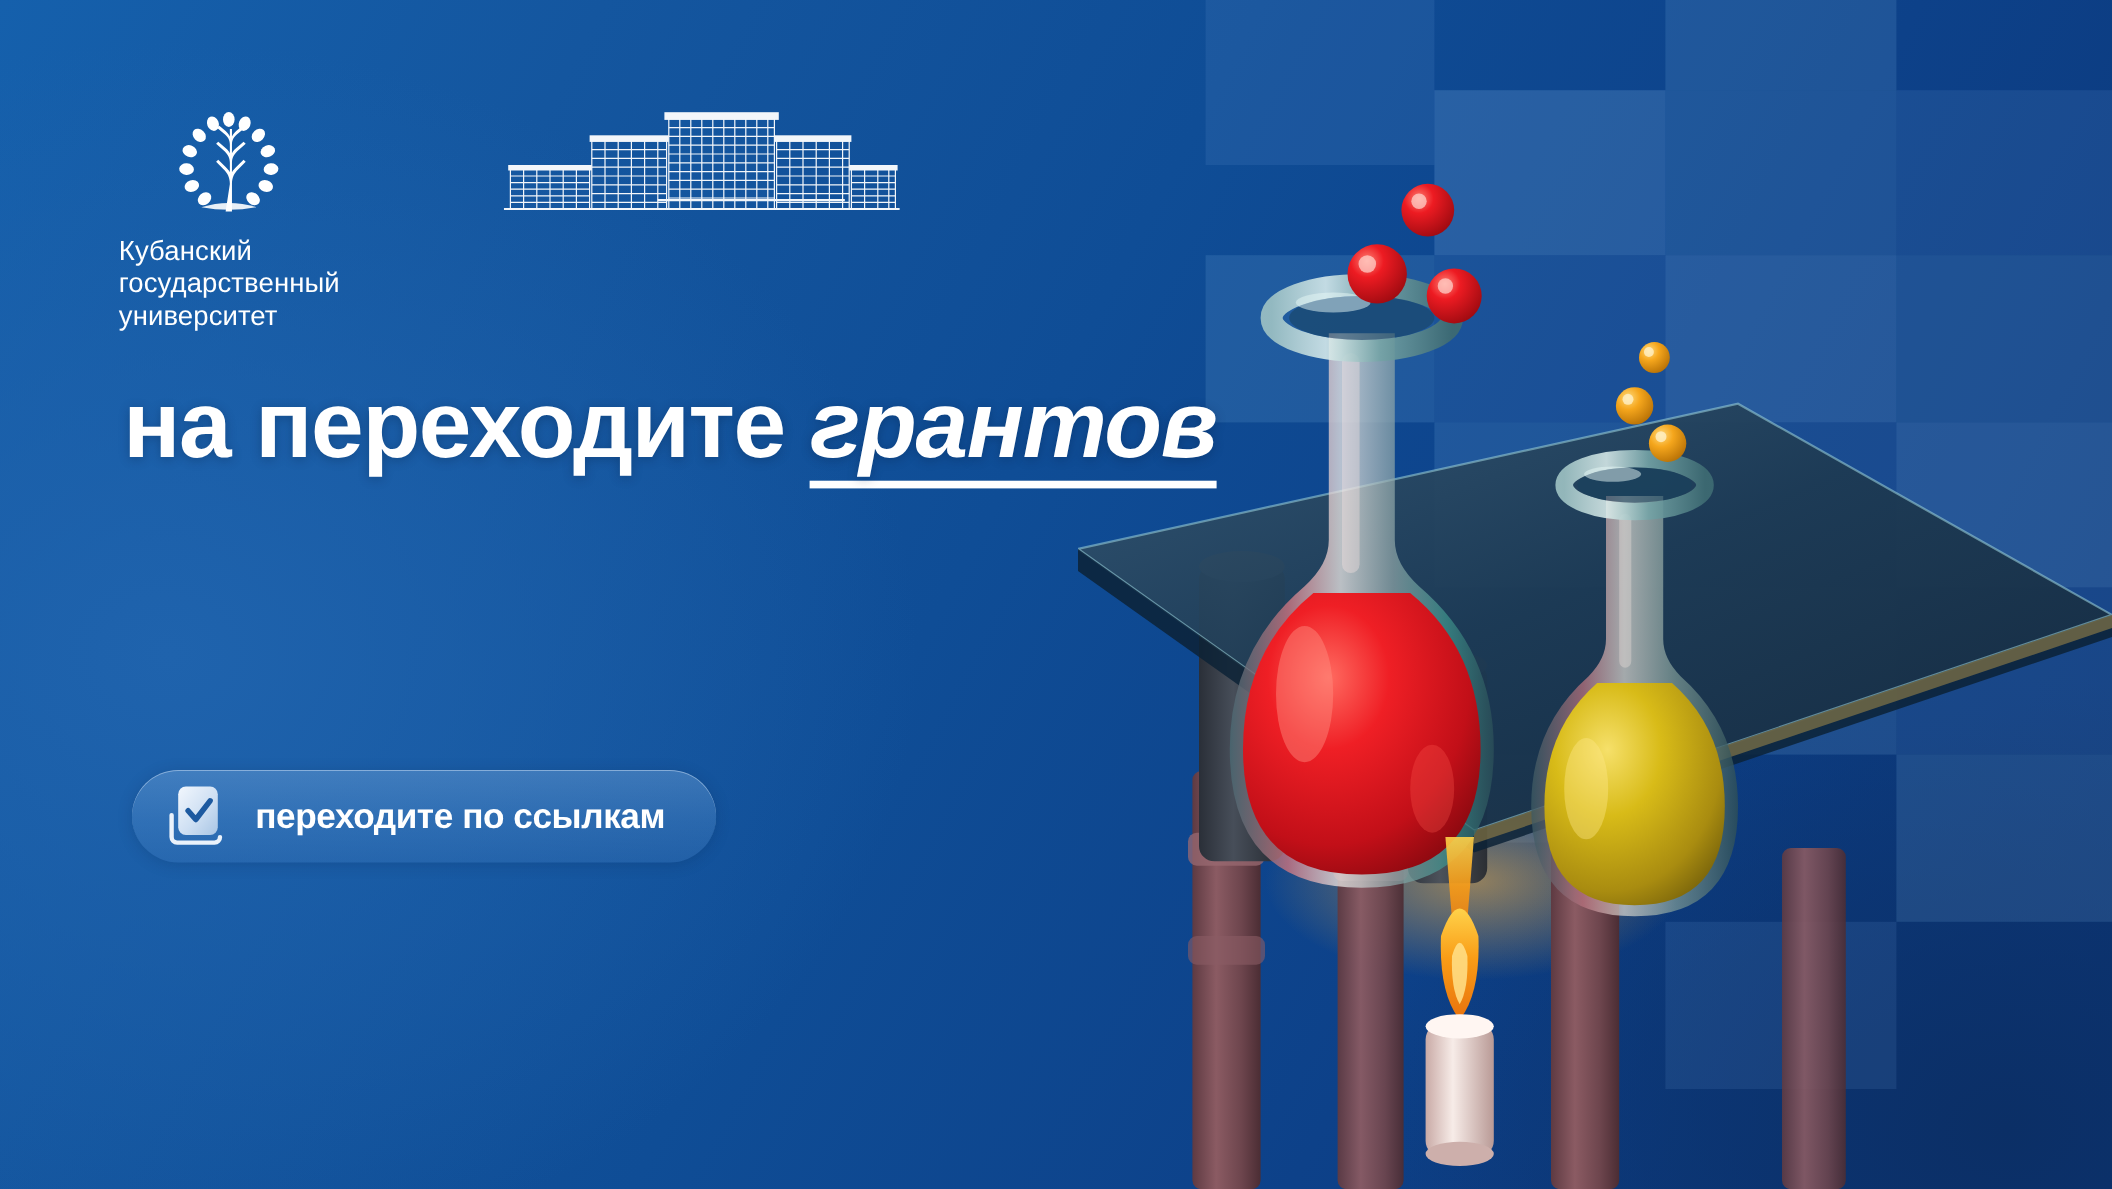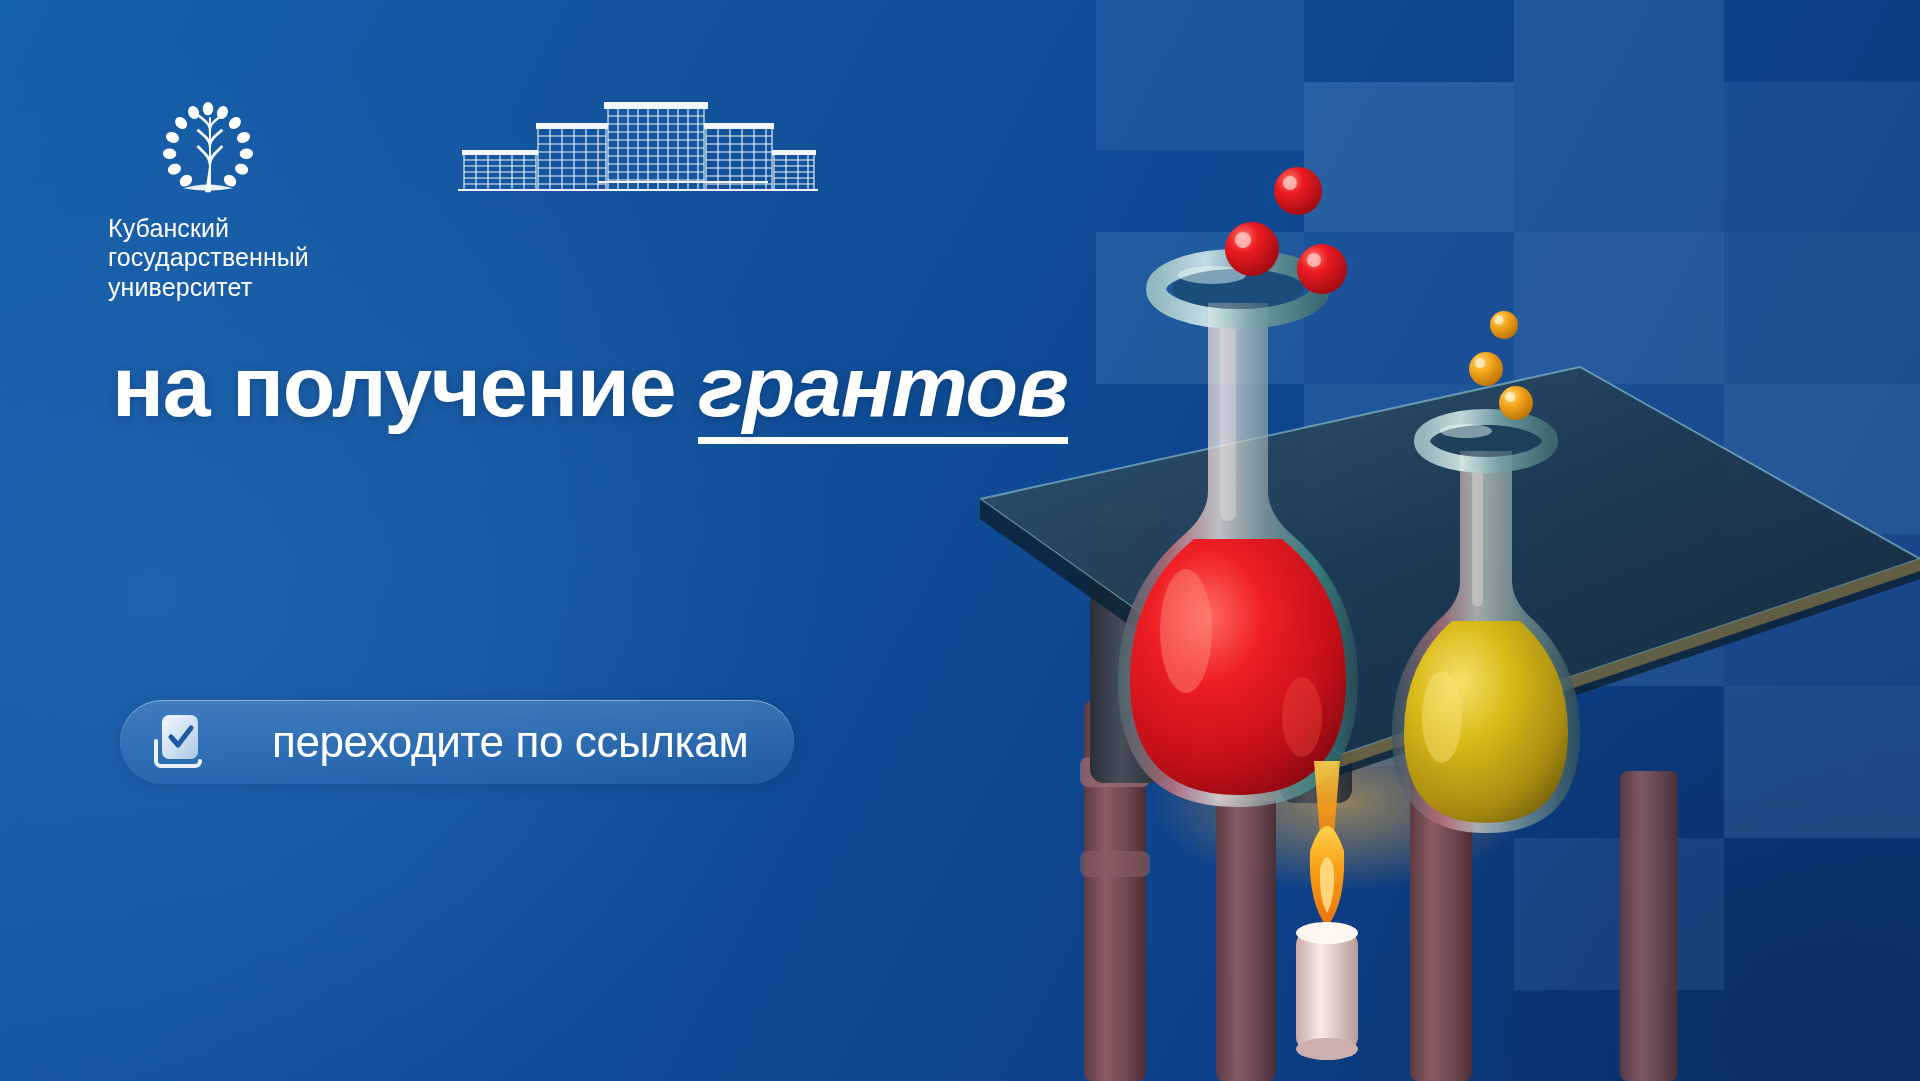--- a/index.html
+++ b/index.html
@@ -85,25 +85,24 @@
     display: flex;
     align-items: center;
     gap: 24px;
     padding: 0 46px 0 30px;
     border-radius: 48px;
     background: linear-gradient(180deg, rgba(120,170,222,0.40) 0%, rgba(86,144,206,0.34) 55%, rgba(66,124,190,0.30) 100%);
     box-shadow: inset 0 1px 0 rgba(220,236,252,0.45), 0 2px 14px rgba(5,28,60,0.18);
   }
   #cta-label {
     color: #ffffff;
-    font-size: 44px;
-    font-weight: 400;
+    font-size: 32px;
+    font-weight: 700;
     letter-spacing: -0.4px;
     white-space: nowrap;
-    margin-left: 40px;
   }
   #check-icon { width: 58px; height: 62px; flex: none; }
 
   
   #scene {
     position: absolute;
     right: 0;
     bottom: 0;
     width: 940px;
     height: 920px;
@@ -344,21 +343,21 @@
       <path d="M316 62 h40 M316 68 h40 M316 74 h40 M316 80 h40 M316 86 h40"></path>
       <path d="M328 56 v36 M340 56 v36 M350 56 v36"></path>
       <rect x="314" y="52" width="44" height="5" fill="#ffffff" stroke="none"></rect>
 
       <path d="M0 92 h360" stroke-width="2"></path>
       <path d="M140 84 h170" stroke-width="2"></path>
     </g>
   </svg>
 
   <h1 id="headline">
-    <span class="ln"><span>на получение </span><span class="accent">грантов</span></span>
+    <span class="ln"><span>на переходите </span><span class="accent">грантов</span></span>
   </h1>
 
   <div id="cta">
     <svg id="check-icon" viewBox="0 0 58 62" xmlns="http://www.w3.org/2000/svg">
       <defs>
         <linearGradient id="gCard" x1="0" y1="0" x2="1" y2="1">
           <stop offset="0" stop-color="#f2f7fd"></stop>
           <stop offset="0.55" stop-color="#cfe0f3"></stop>
           <stop offset="1" stop-color="#a8c5e4"></stop>
         </linearGradient>

